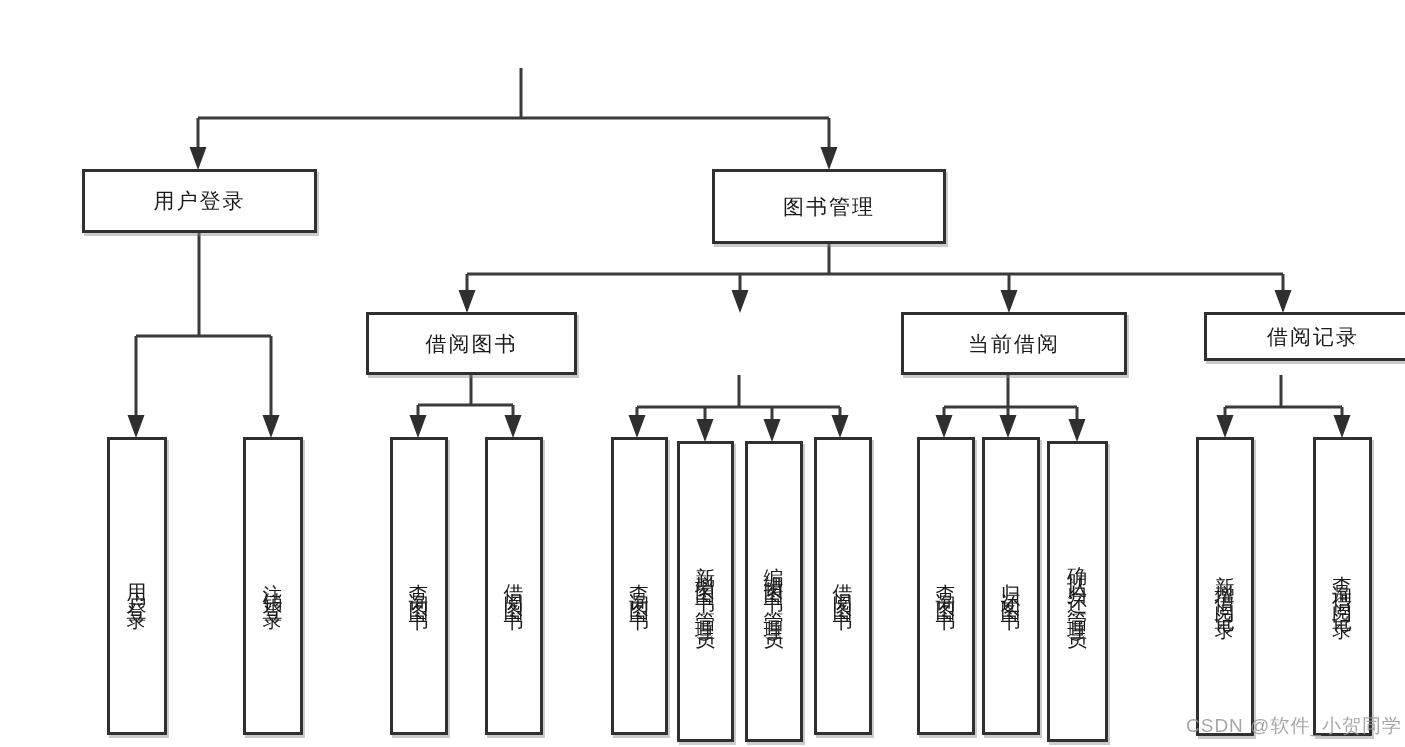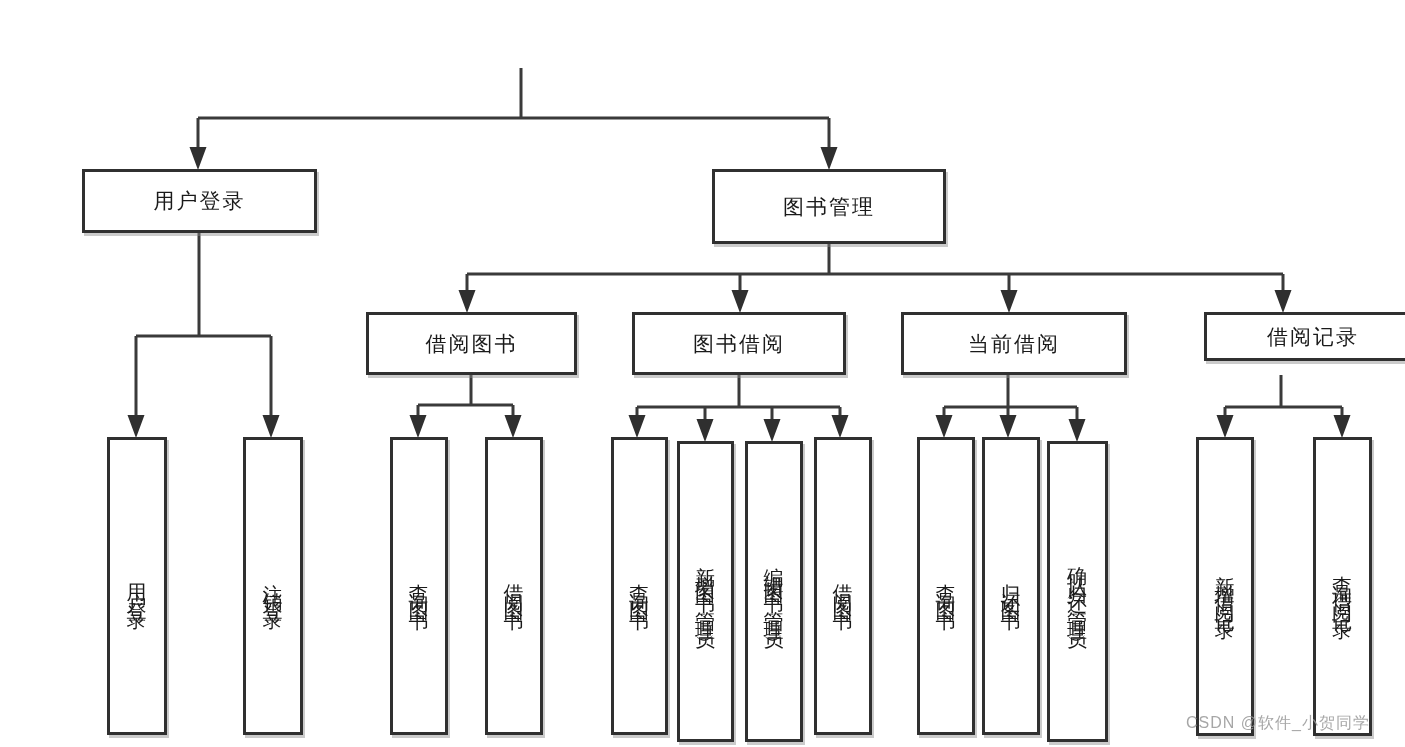--- a/index.html
+++ b/index.html
@@ -46,21 +46,21 @@
     text-orientation: mixed;
     font-size: 20px;
     letter-spacing: 9px;
     line-height: 1;
     white-space: nowrap;
   }
   #watermark {
     position: absolute;
     left: 1186px;
     top: 713px;
-    font-size: 16px;
+    font-size: 19px;
     letter-spacing: 1px;
     color: rgba(150,150,150,0.85);
     white-space: nowrap;
     z-index: 5;
   }
 </style>
 </head>
 <body>
 
 <div id="stage">
@@ -97,23 +97,20 @@
 
   <div class="node" style="left:82px;top:169px;width:235px;height:64px">
     <span class="hlabel">用户登录</span>
   </div>
   <div class="node" style="left:712px;top:169px;width:234px;height:75px">
     <span class="hlabel">图书管理</span>
   </div>
 
   <div class="node" style="left:366px;top:312px;width:211px;height:63px">
     <span class="hlabel">借阅图书</span>
-  </div>
-  <div class="node" style="left:632px;top:312px;width:214px;height:63px">
-    <span class="hlabel">图书借阅</span>
   </div>
   <div class="node" style="left:901px;top:312px;width:226px;height:63px">
     <span class="hlabel">当前借阅</span>
   </div>
   <div class="node" style="left:1204px;top:312px;width:218px;height:49px">
     <span class="hlabel">借阅记录</span>
   </div>
 
   <div class="node" style="left:107px;top:437px;width:60px;height:298px">
     <span class="vlabel">用户登录</span>

